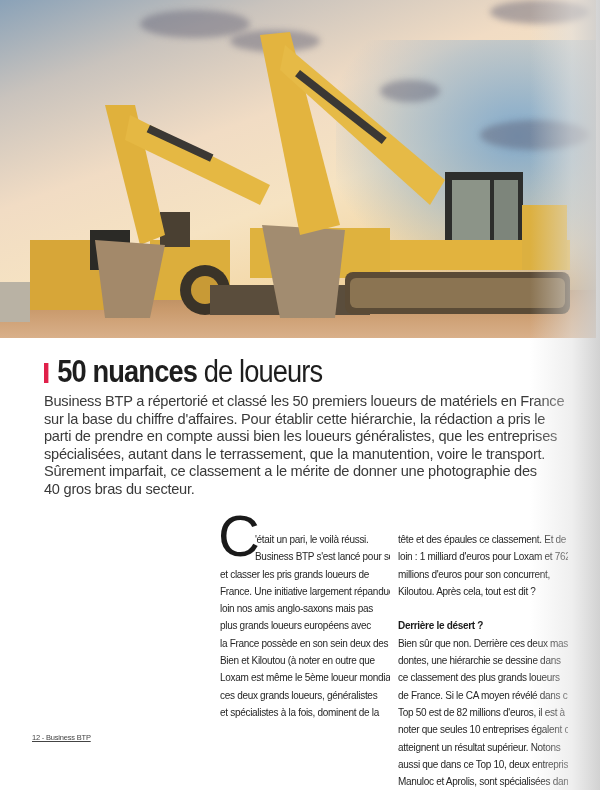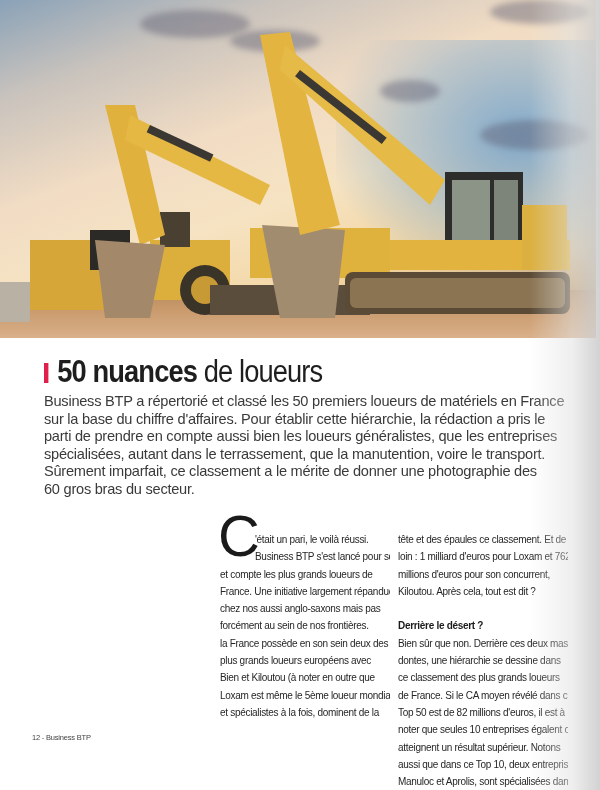--- a/index.html
+++ b/index.html
@@ -53,21 +53,21 @@
     .col span.line { display: block; white-space: nowrap; overflow: hidden; text-align: justify; }
     .col-left { left: 220px; }
     .col-right { left: 398px; }
     .dropcap {
       position: absolute; left: 218px; top: 510px; font-size: 58px; line-height: 52px; font-weight: 400;
       color: #1a1a1a; font-family: "Liberation Sans", sans-serif;
     }
     .indent { padding-left: 35px; }
     .subhead { font-weight: 700; color: #1a1a1a; }
 
-    .folio { position: absolute; left: 32px; top: 733px; font-size: 7.5px; color: #444; letter-spacing: -0.2px; }
+    .folio { position: absolute; left: 32px; top: 733px; font-size: 7.5px; color: #444; letter-spacing: -0.2px; text-decoration: underline; }
   </style>
 </head>
 <body>
 
 <div class="hero">
   <div class="sky-blue"></div>
   <div class="cloud" style="left:140px;top:10px;width:110px;height:28px;"></div>
   <div class="cloud" style="left:230px;top:30px;width:90px;height:22px;"></div>
   <div class="cloud" style="left:490px;top:0px;width:100px;height:24px;"></div>
   <div class="cloud" style="left:480px;top:120px;width:110px;height:30px;"></div>
@@ -114,36 +114,36 @@
 <h1 class="headline">
   <span class="bar"></span><b>50 nuances</b><span class="light"> de loueurs</span>
 </h1>
 
 <div class="intro">
   <span>Business BTP a répertorié et classé les 50 premiers loueurs de matériels en France</span>
   <span>sur la base du chiffre d'affaires. Pour établir cette hiérarchie, la rédaction a pris le</span>
   <span>parti de prendre en compte aussi bien les loueurs généralistes, que les entreprises</span>
   <span>spécialisées, autant dans le terrassement, que la manutention, voire le transport.</span>
   <span>Sûrement imparfait, ce classement a le mérite de donner une photographie des</span>
-  <span>60 gros bras du secteur.</span>
+  <span>40 gros bras du secteur.</span>
 </div>
 
 <div class="dropcap">C</div>
 
 <div class="col col-left">
   <span class="line indent">'était un pari, le voilà réussi.</span>
   <span class="line indent">Business BTP s'est lancé pour son</span>
-  <span class="line">et compte les plus grands loueurs de</span>
+  <span class="line">et classer les pris grands loueurs de</span>
   <span class="line">France. Une initiative largement répandue</span>
-  <span class="line">chez nos aussi anglo-saxons mais pas</span>
-  <span class="line">forcément au sein de nos frontières.</span>
+  <span class="line">loin nos amis anglo-saxons mais pas</span>
+  <span class="line">plus grands loueurs européens avec</span>
   <span class="line">la France possède en son sein deux des</span>
-  <span class="line">plus grands loueurs européens avec</span>
   <span class="line">Bien et Kiloutou (à noter en outre que</span>
   <span class="line">Loxam est même le 5ème loueur mondial,</span>
+  <span class="line">ces deux grands loueurs, généralistes</span>
   <span class="line">et spécialistes à la fois, dominent de la</span>
 </div>
 
 <div class="col col-right">
   <span class="line">tête et des épaules ce classement. Et de</span>
   <span class="line">loin : 1 milliard d'euros pour Loxam et 762</span>
   <span class="line">millions d'euros pour son concurrent,</span>
   <span class="line">Kiloutou. Après cela, tout est dit ?</span>
   <span class="line">&nbsp;</span>
   <span class="line subhead">Derrière le désert ?</span>

